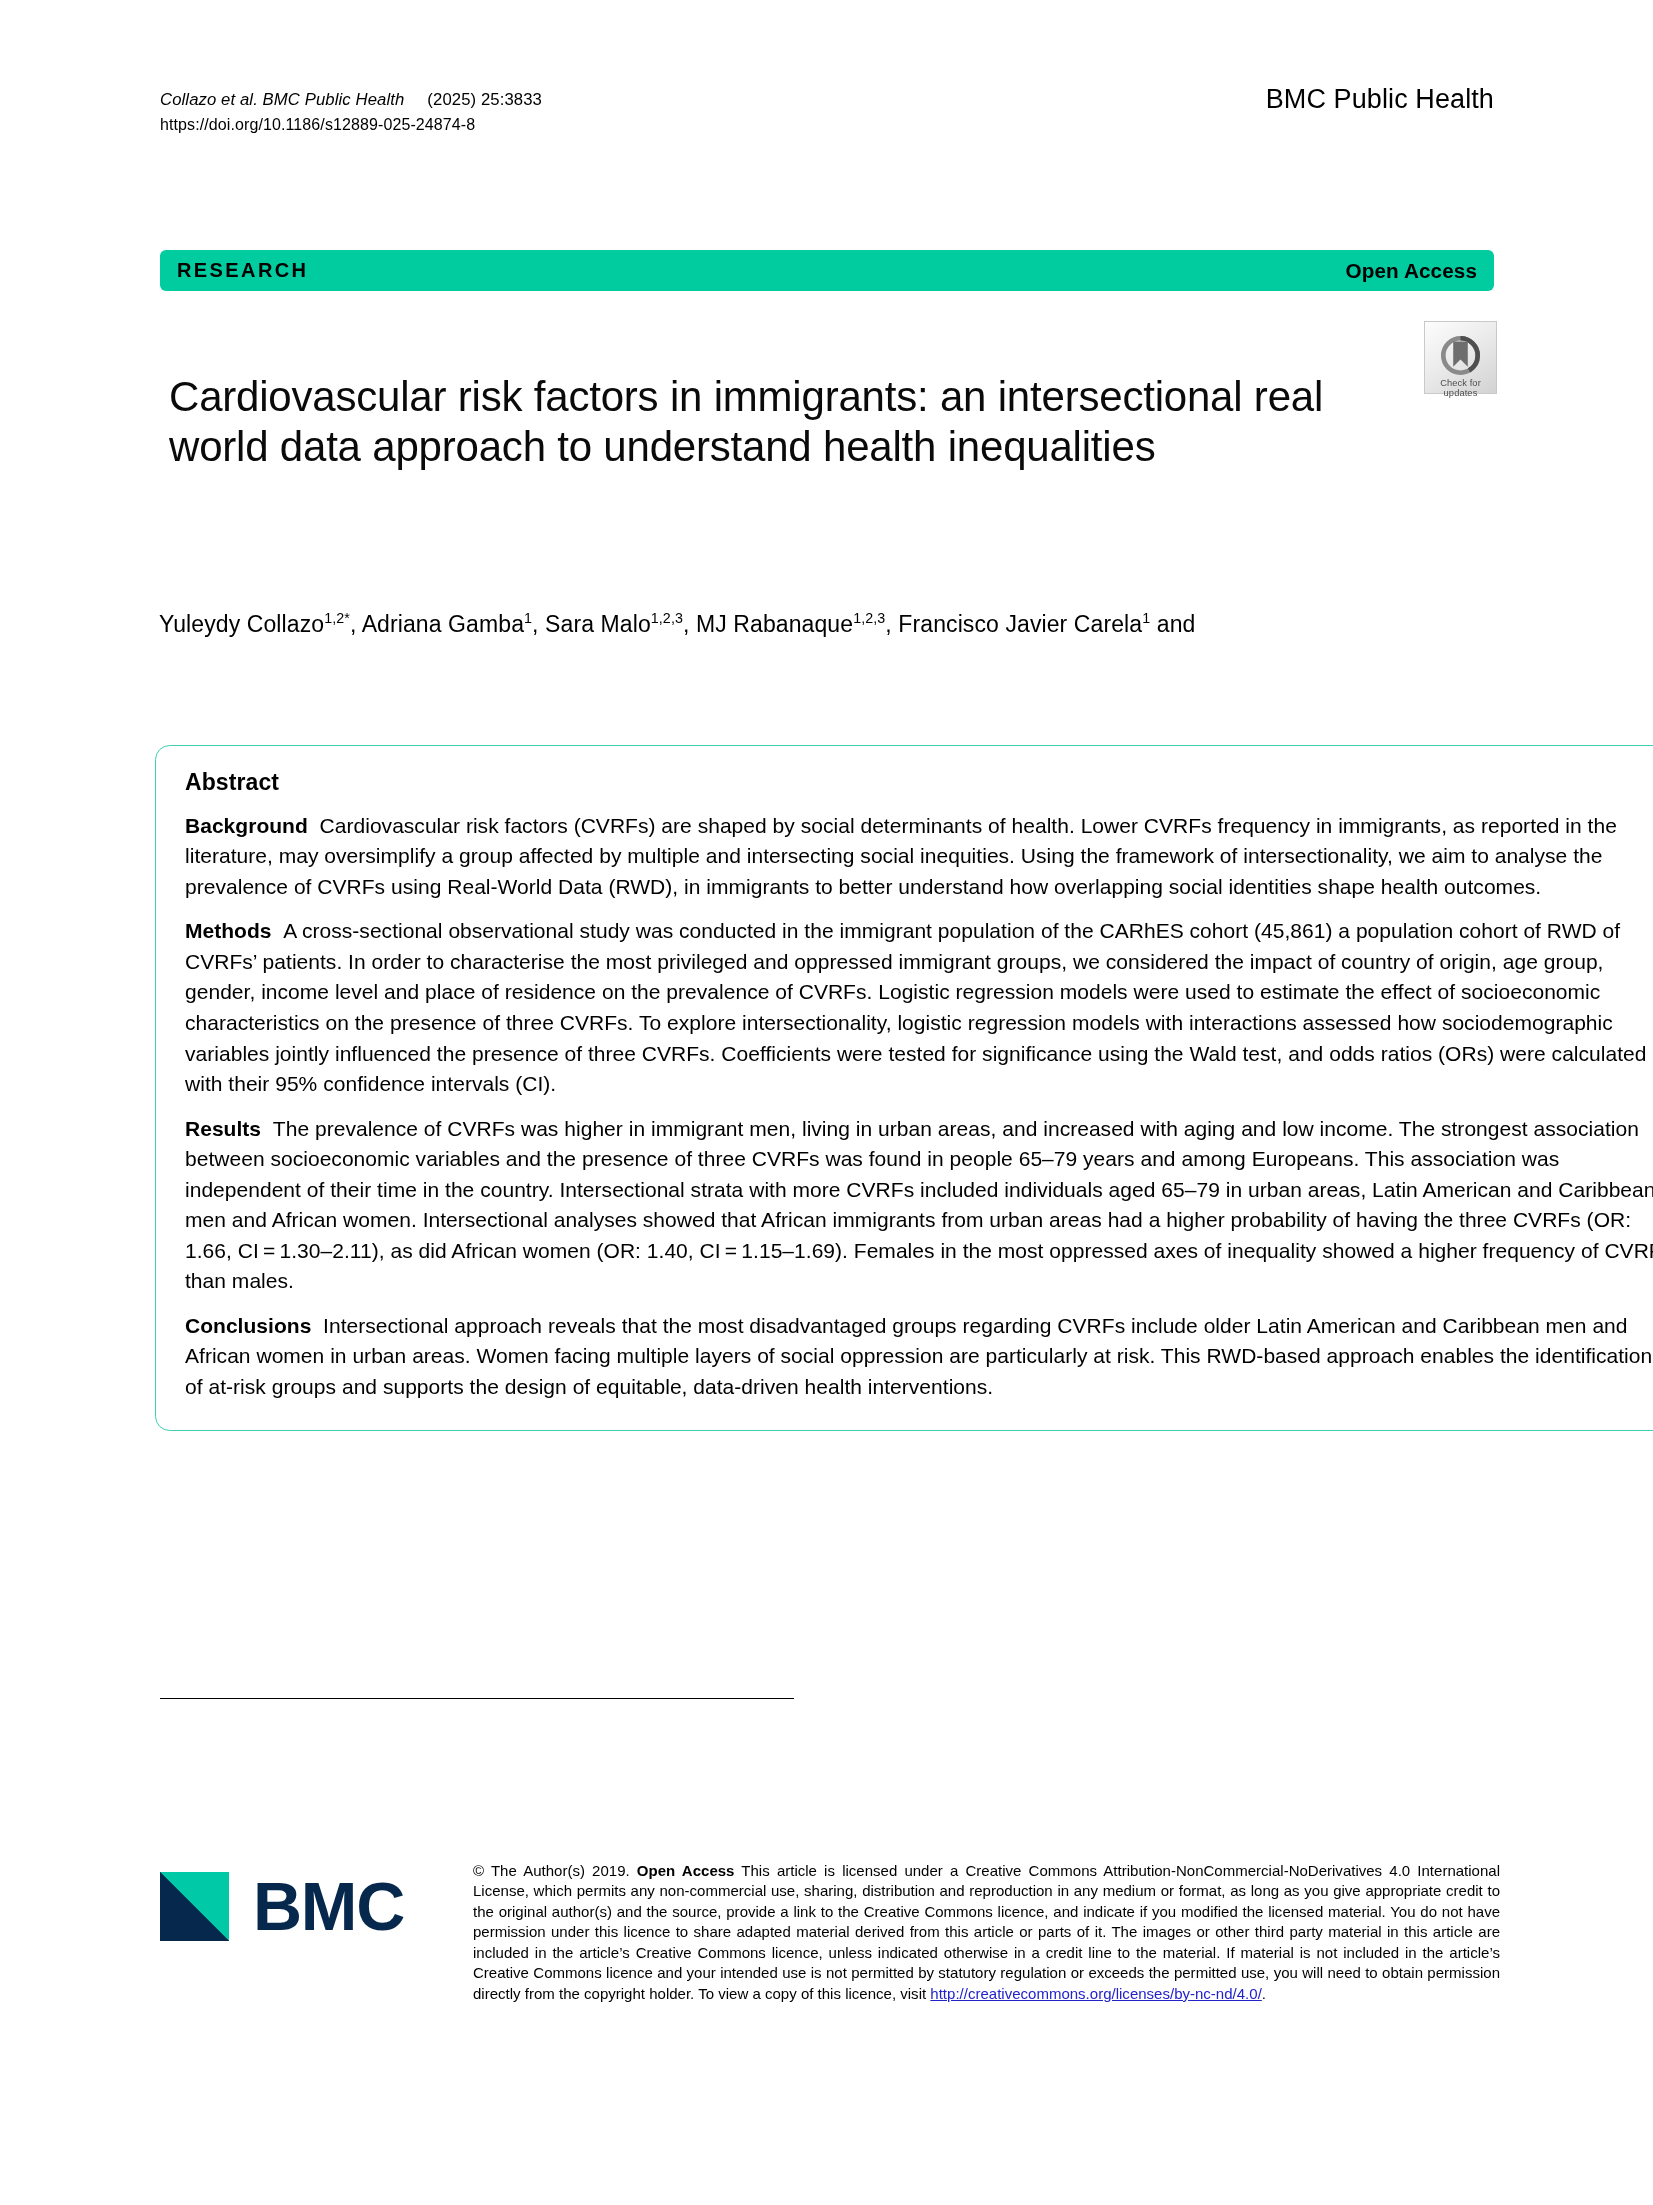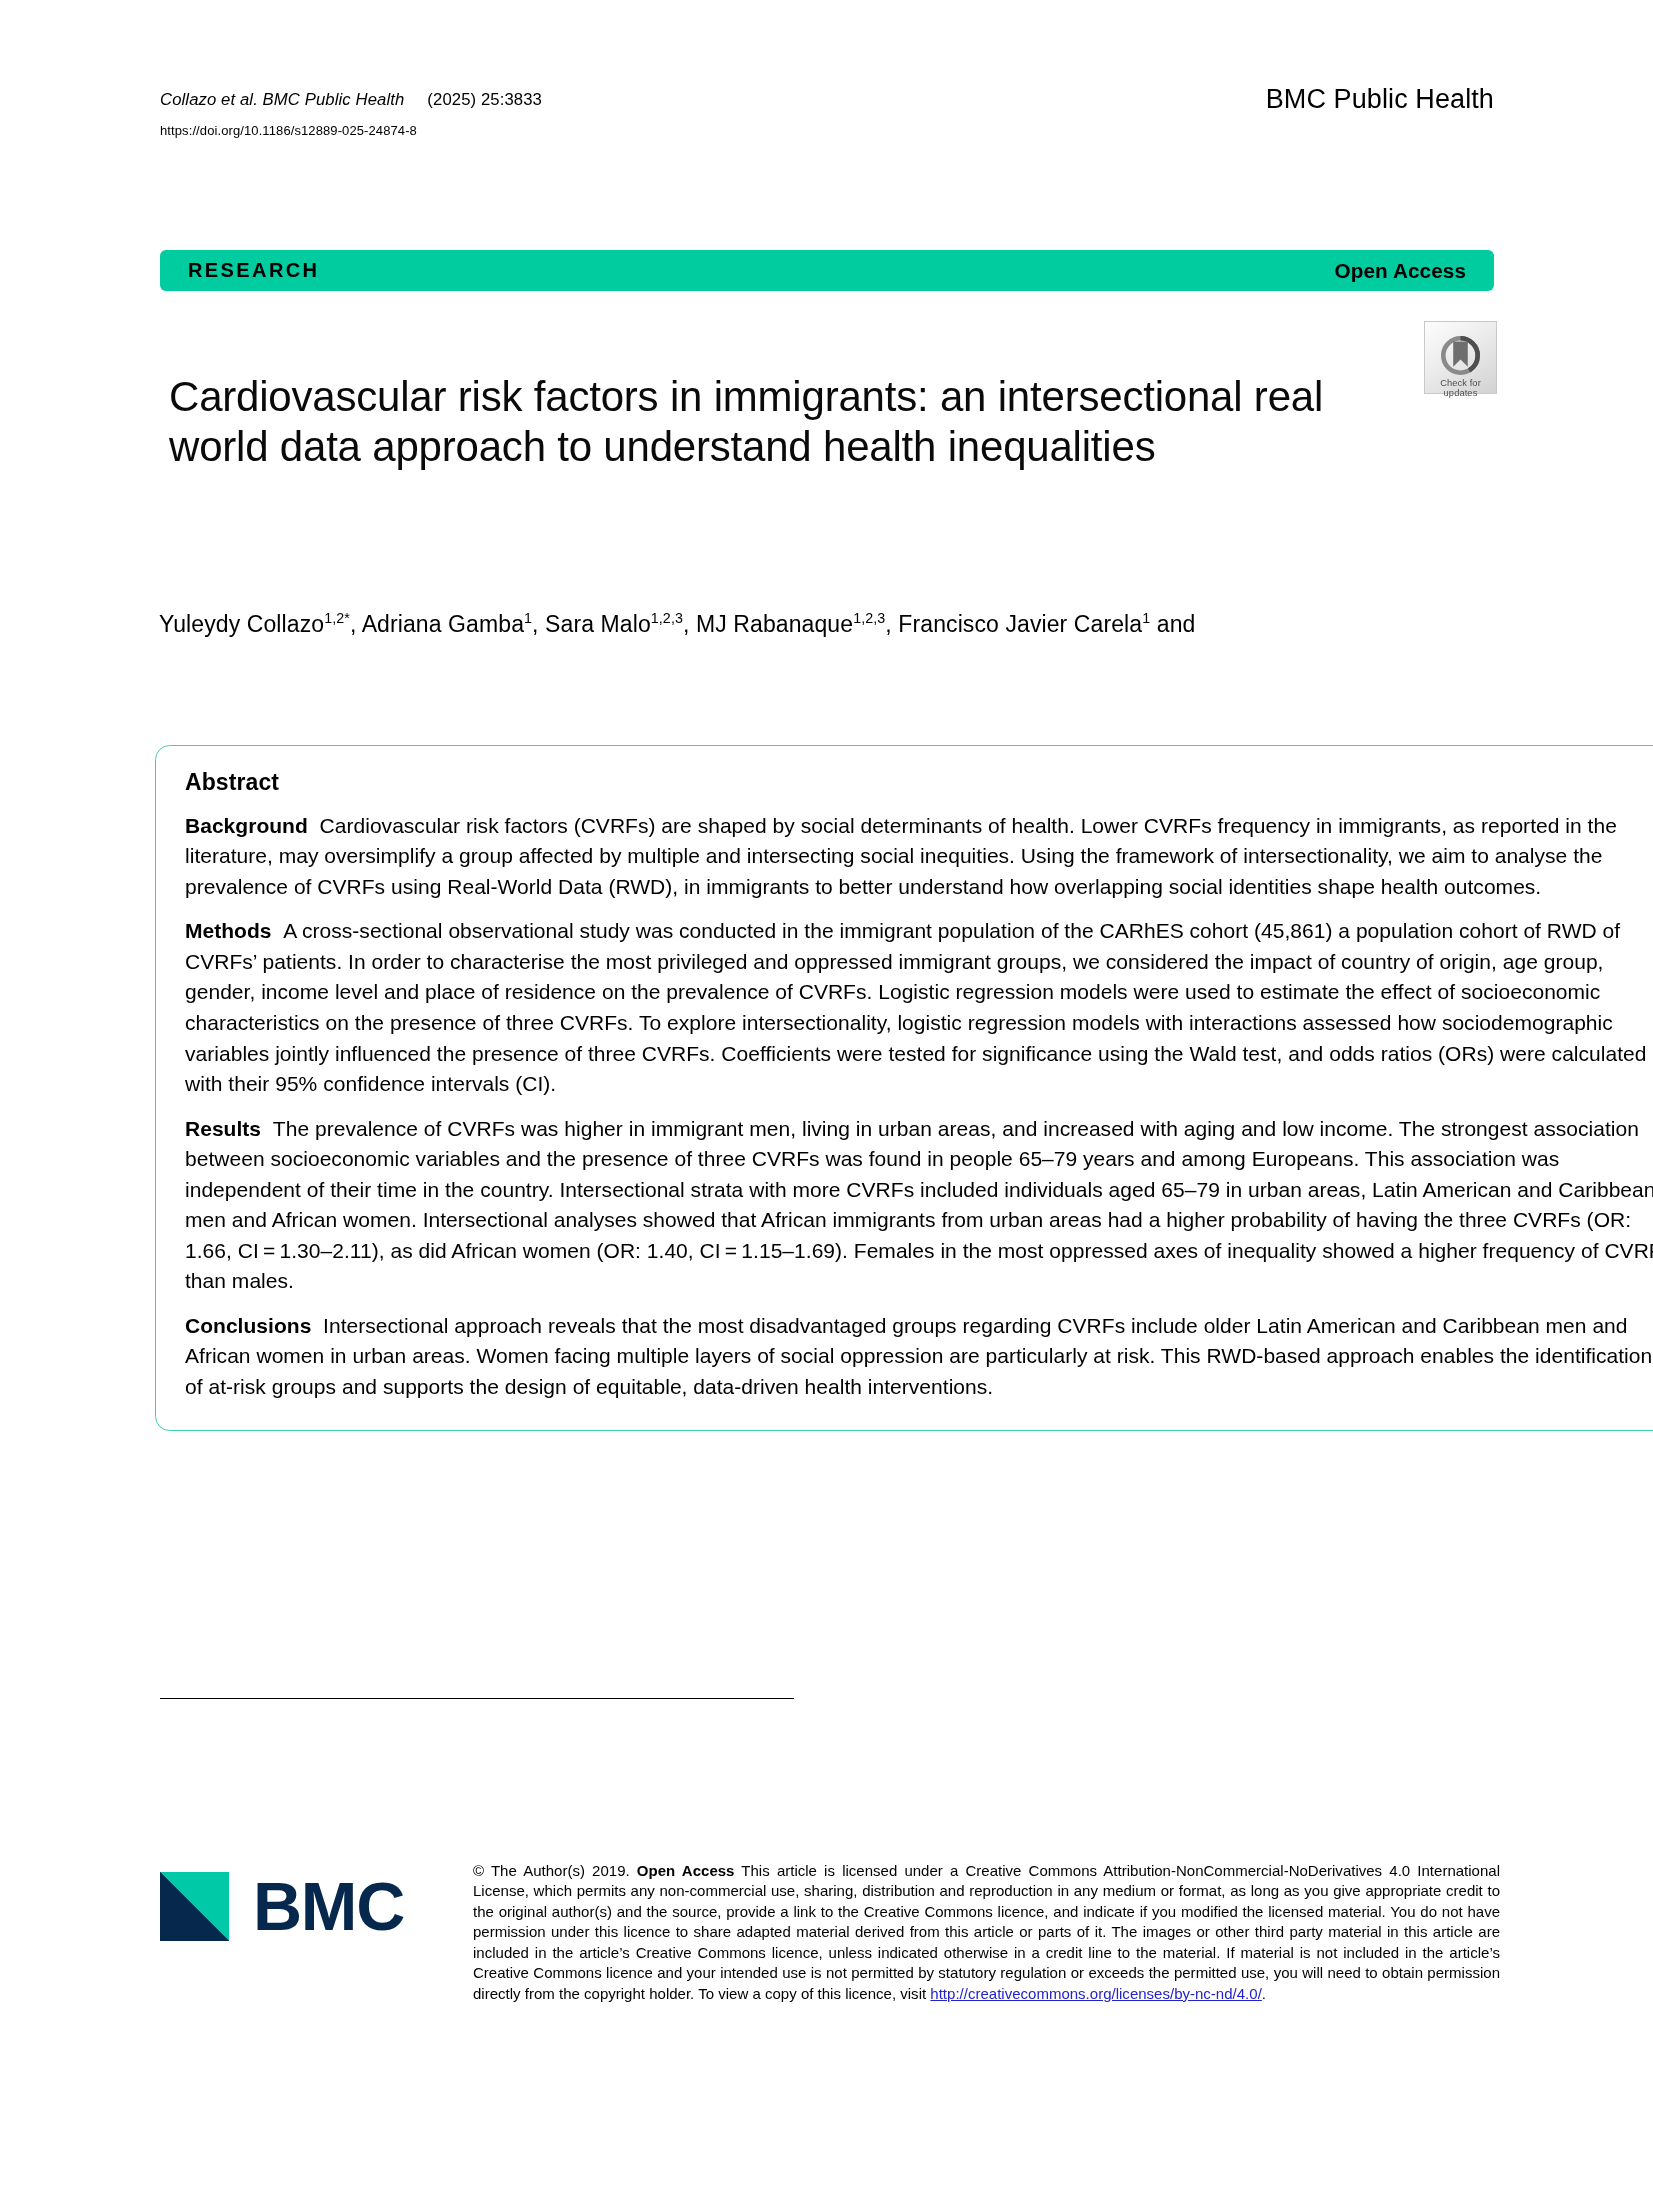--- a/index.html
+++ b/index.html
@@ -40,44 +40,44 @@
     font-size: 16.7px;
     font-style: italic;
     white-space: nowrap;
     letter-spacing: 0.1px;
   }
   .citation-line .vol {
     font-style: normal;
     padding-left: 23px;
   }
   .doi-line {
-    font-size: 13px;
-    letter-spacing: 0.1px;
-    margin-top: 8px;
+    font-size: 16px;
+    letter-spacing: 0.1px;
+    margin-top: 0;
   }
   .journal-name {
     font-size: 27px;
     letter-spacing: 0.1px;
     white-space: nowrap;
     margin-top: -2.7px;
   }
 
   
   .banner {
     position: absolute;
     top: 250px;
     left: 160px;
     width: 1334px;
     height: 41px;
     background: #00CCA0;
     border-radius: 6px;
     display: flex;
     align-items: center;
     justify-content: space-between;
-    padding: 0 28px;
+    padding: 0 17px;
     box-sizing: border-box;
     gap: 36px;
   }
   .banner-left {
     font-size: 20px;
     font-weight: bold;
     letter-spacing: 2.4px;
   }
   .banner-right {
     font-size: 20.7px;

